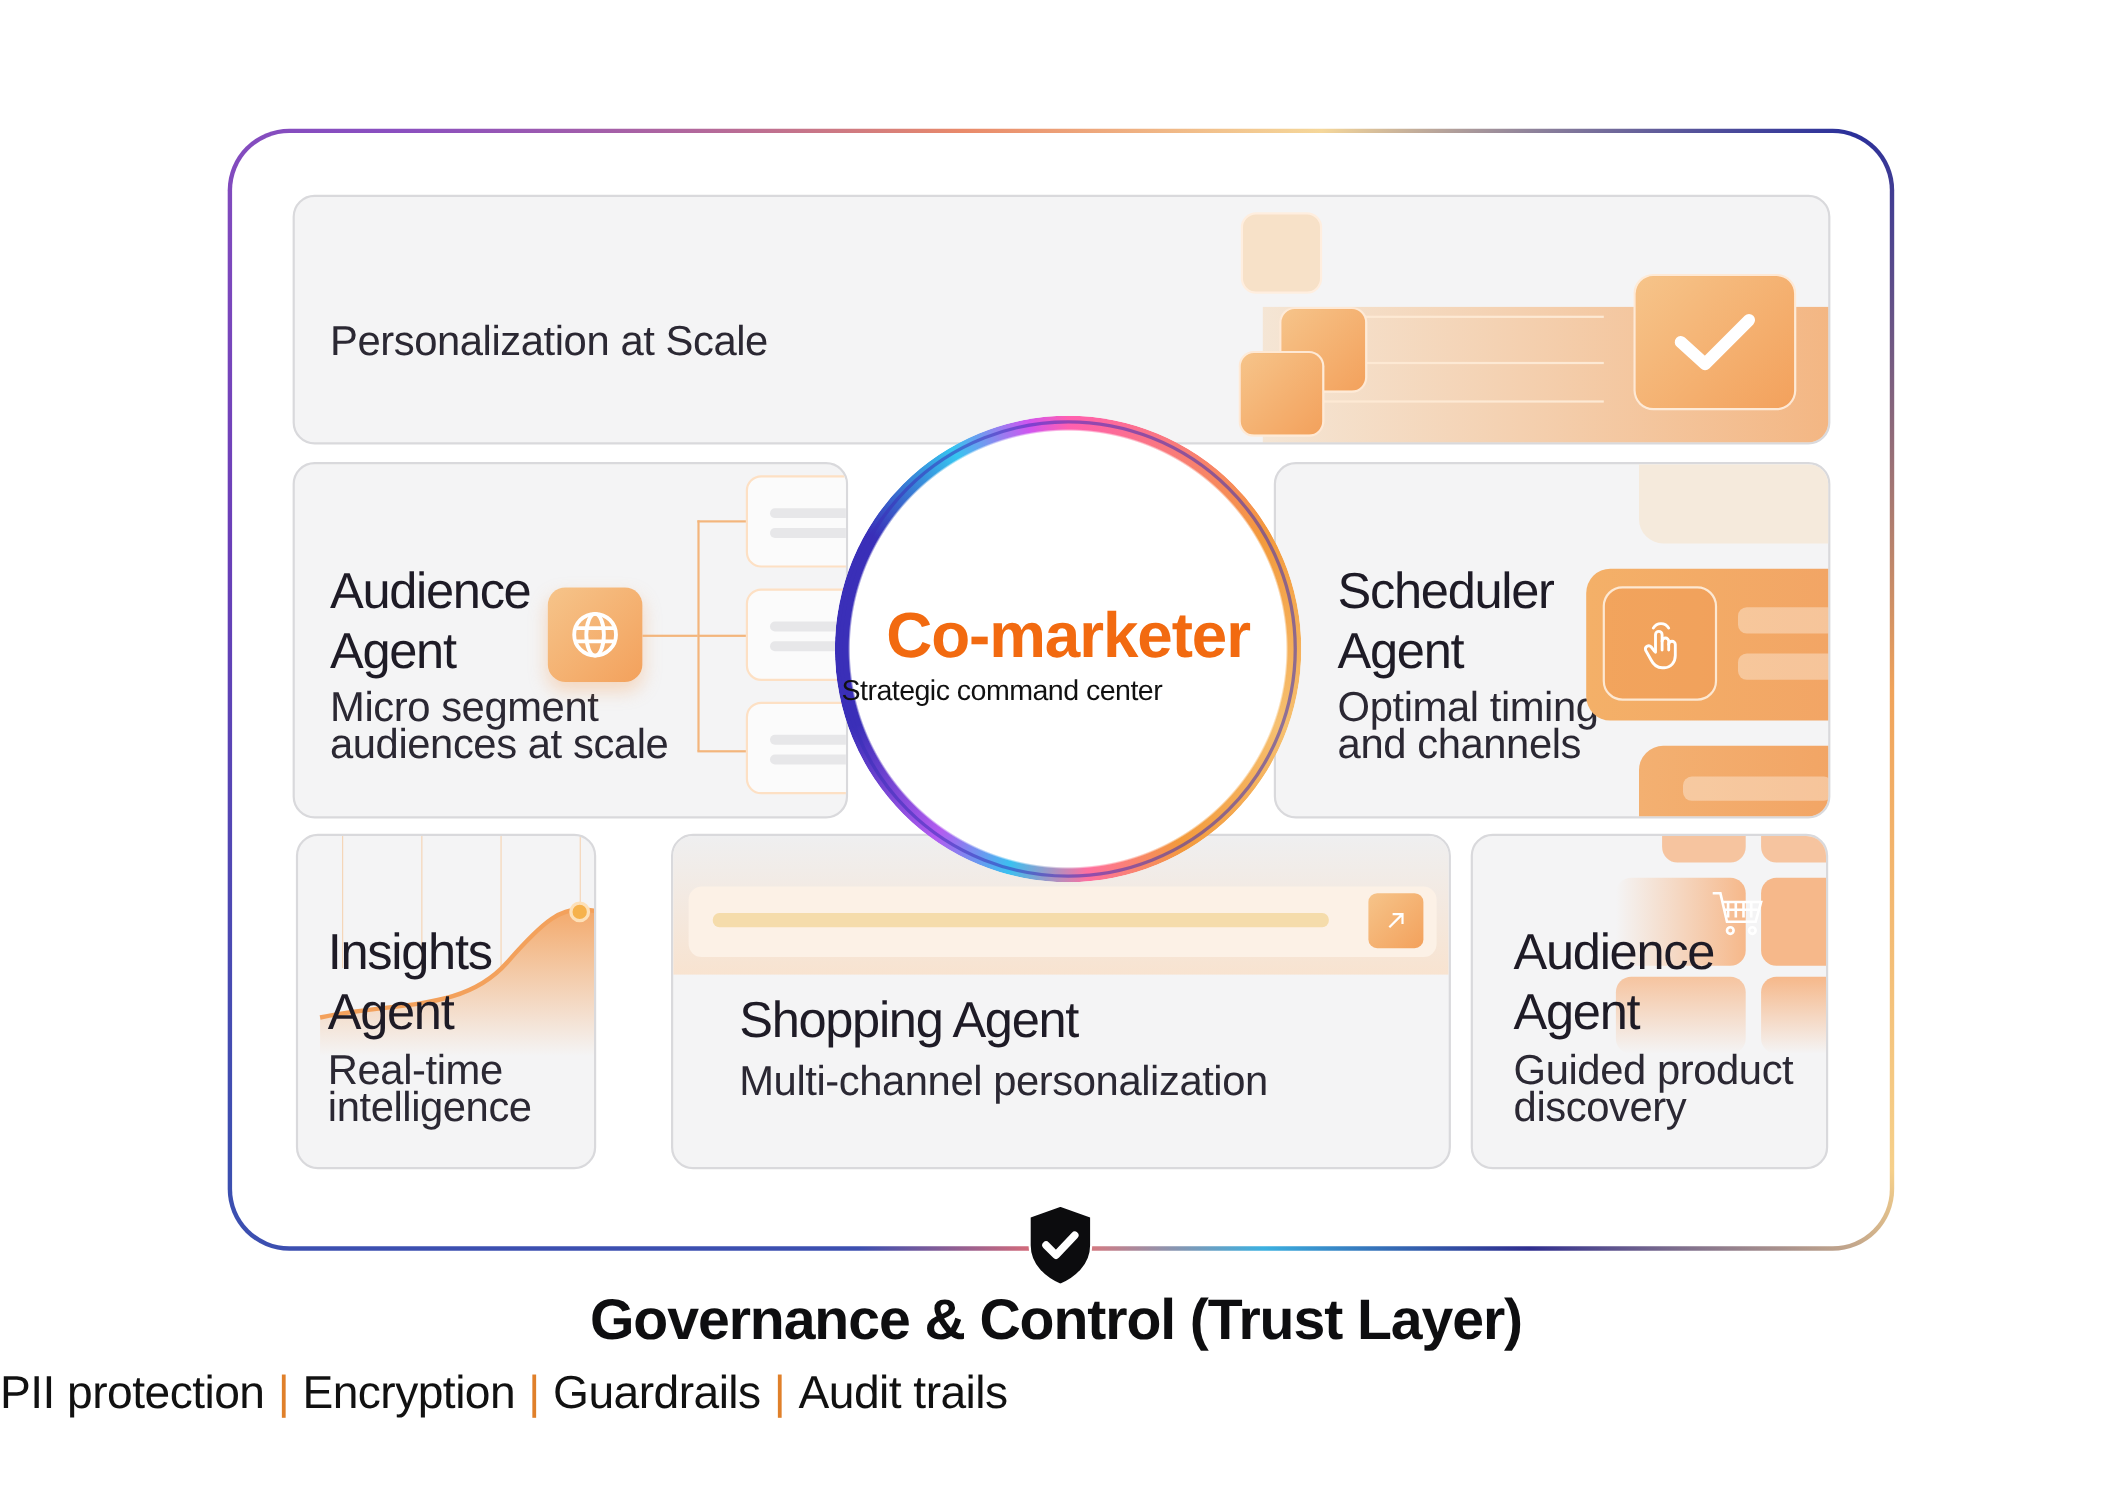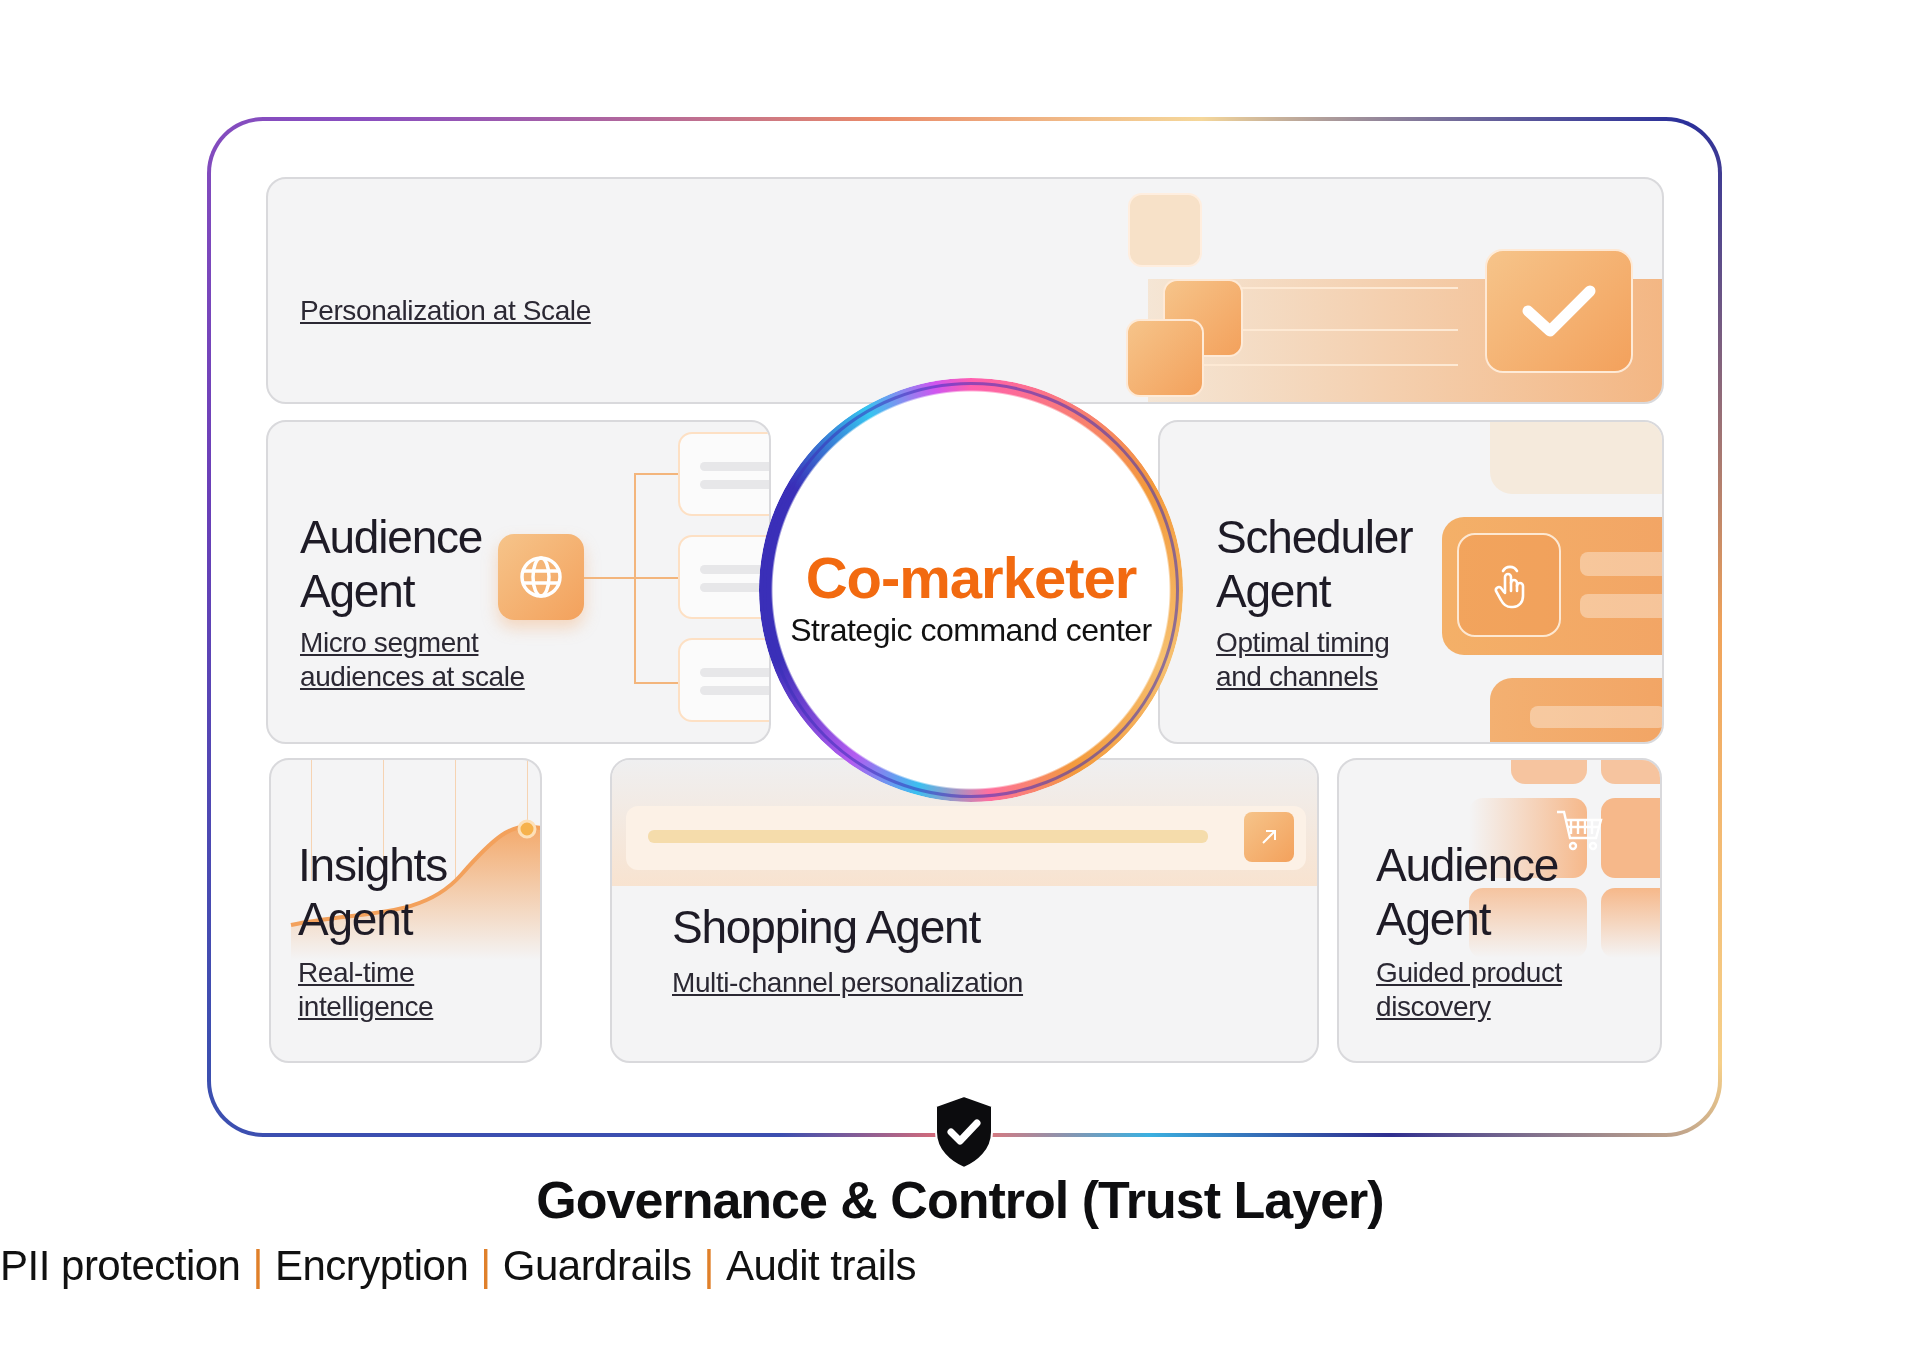--- a/index.html
+++ b/index.html
@@ -2,34 +2,34 @@
 <html><head>
 <meta charset="utf-8">
 <style>
   html,body{margin:0;padding:0;background:#ffffff;}
   body{width:1920px;height:1360px;position:relative;overflow:hidden;font-family:"Liberation Sans","DejaVu Sans",sans-serif;color:#1c1a24;}
   .frame{position:absolute;left:207px;top:117px;width:1515px;height:1020px;border-radius:56px;padding:4px;box-sizing:border-box;
     background:conic-gradient(from 200deg at 50% 50%,#3c4fb0 0deg,#3c4fb0 40deg,#6a3fb8 80deg,#8a4fc0 110deg,#e98a6a 150deg,#f5d79a 185deg,#2a2f9a 215deg,#f0a35a 250deg,#f6d08a 280deg,#2f2e8f 300deg,#3bb0e0 320deg,#f07070 340deg,#3c4fb0 360deg);}
   .frame-inner{width:100%;height:100%;background:#fff;border-radius:52px;}
   .card{position:absolute;background:#f4f4f5;border:2px solid #d9d9dc;border-radius:20px;box-sizing:border-box;overflow:hidden;}
   .title{position:absolute;font-size:46px;letter-spacing:-1.2px;color:#1e1b26;line-height:54px;}
-  .sub{position:absolute;font-size:28px;color:#2b2833;line-height:34px;letter-spacing:-0.4px;text-decoration:underline;}
+  .sub{position:absolute;font-size:38px;color:#2b2833;line-height:34px;letter-spacing:-0.4px;}
   .orange{background:linear-gradient(135deg,#f6c48a,#f3a15c);}
   .tile{position:absolute;border-radius:14px;border:2px solid rgba(255,240,225,.9);box-sizing:border-box;}
   .line{position:absolute;background:#f3b57c;}
   .bar{position:absolute;border-radius:8px;background:rgba(255,255,255,.35);}
   .gbar{position:absolute;border-radius:6px;background:#e7e7e9;}
   .circle{position:absolute;left:765px;top:384px;width:412px;height:412px;border-radius:50%;background:#fff;
     box-shadow:0 0 0 5px #3a2fb8 inset;}
   .ring{position:absolute;inset:-6px;border-radius:50%;
     background:conic-gradient(#ff5fb0,#f39a3c 60deg,#f6c070 110deg,#f39a3c 150deg,#ff6fa0 175deg,#3bc0f0 195deg,#b35cf0 215deg,#3a2fb8 250deg,#3a2fb8 300deg,#36c5f0 330deg,#d055f0 350deg,#ff5fb0 360deg);
     -webkit-mask:radial-gradient(circle,transparent 198px,#000 200px);mask:radial-gradient(circle,transparent 198px,#000 200px);}
   .ring2{position:absolute;inset:-2px;border-radius:50%;border:3px solid rgba(58,47,184,.55);}
   .brand{position:absolute;left:0;right:0;top:160px;text-align:center;font-size:58px;font-weight:bold;color:#f26a10;letter-spacing:-1px;}
-  .brand-sub{position:absolute;left:0;right:0;top:228px;text-align:center;font-size:32px;color:#111;letter-spacing:-0.5px;}
+  .brand-sub{position:absolute;left:0;right:0;top:228px;font-size:26px;color:#111;letter-spacing:-0.5px;}
   .shield{position:absolute;left:932px;top:1094px;width:64px;height:76px;}
   .gov-title{position:absolute;left:0;right:0;top:1170px;text-align:center;font-size:52px;font-weight:bold;color:#0e0e10;letter-spacing:-1px;}
   .gov-items{position:absolute;left:0;right:0;top:1242px;text-align:left;font-size:42px;color:#111;letter-spacing:-0.5px;}
   .sep{color:#e0802a;margin:0 12px;}
 </style>
 </head>
 <body>
 
 <div class="frame">
     <div class="frame-inner"></div>

